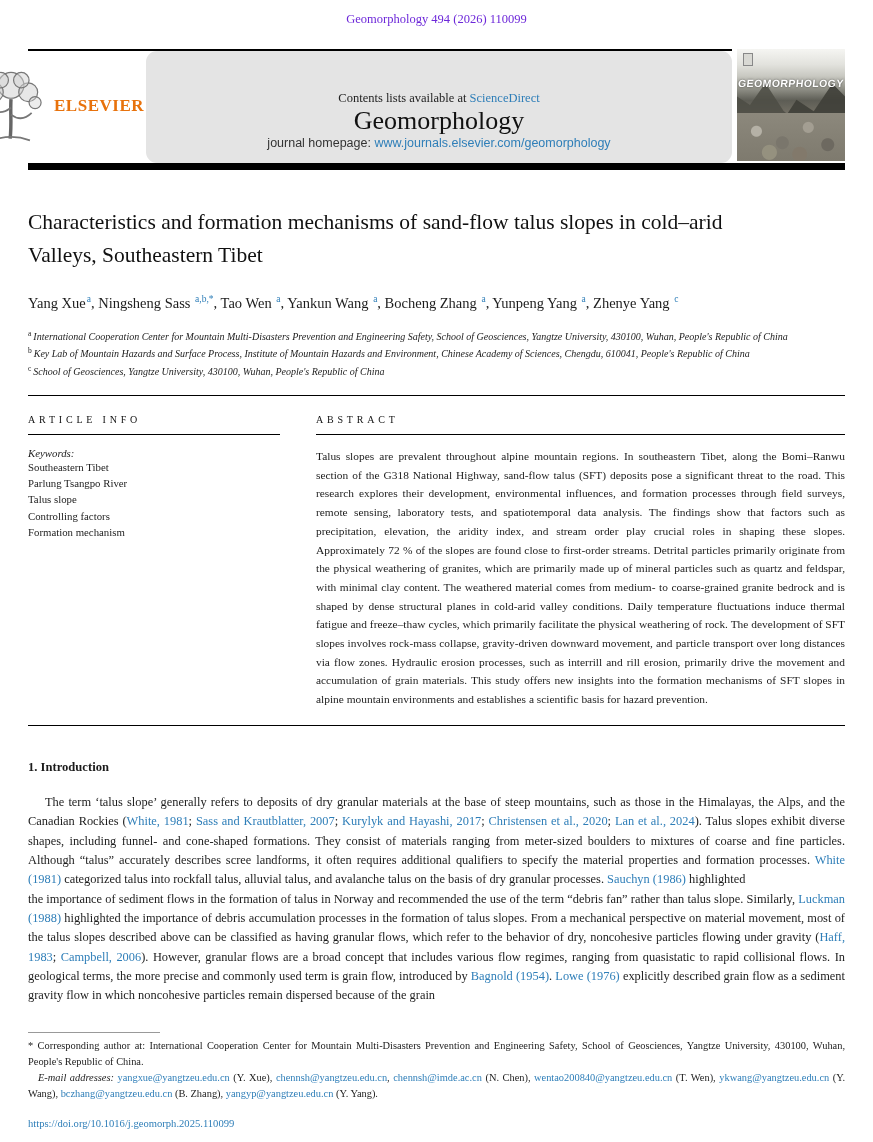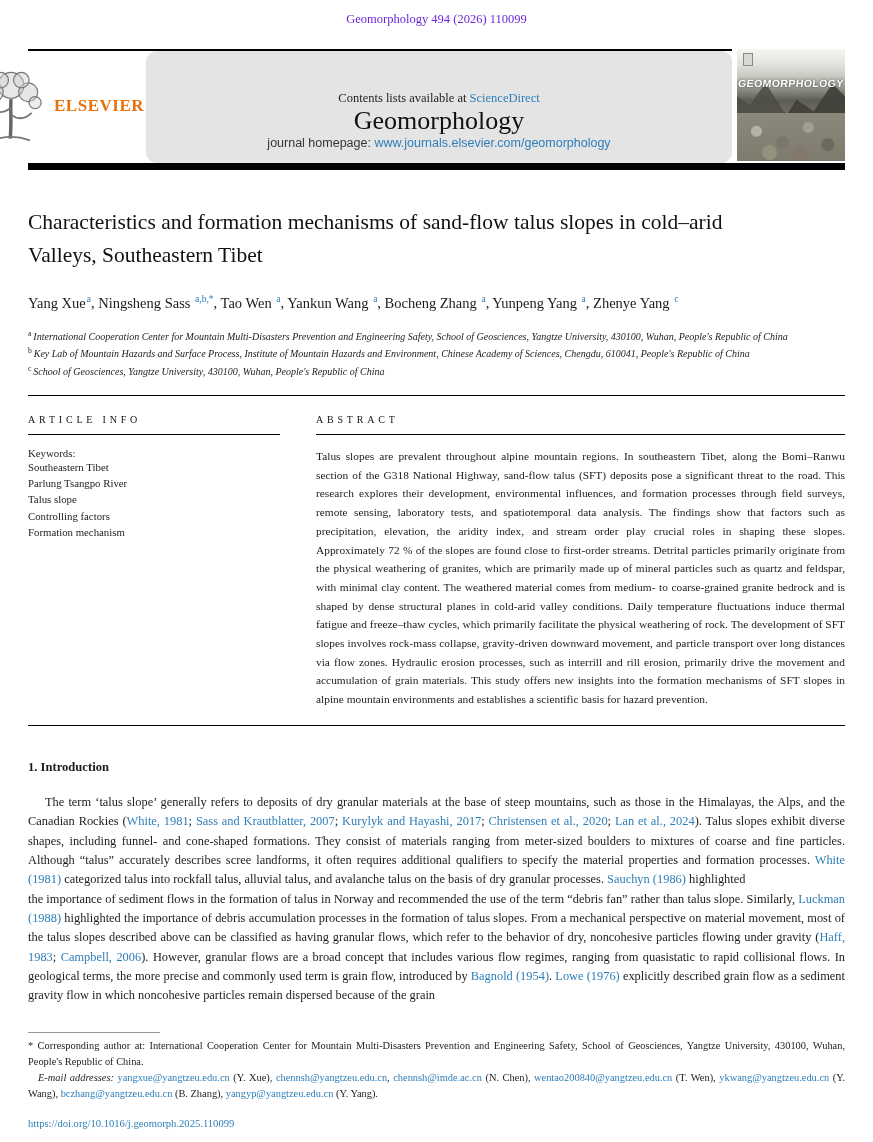--- a/index.html
+++ b/index.html
@@ -55,21 +55,21 @@
   .affils { margin-top:12px; font-size:10px; line-height:1.6; color:#222; max-width:810px;font-family:Liberation Serif, serif; }
   .affils .row { font-style:italic; }
   .affils sup { font-size:7.5px; font-style:normal; margin-right:2px; }
 
   .rule-full { border:none; border-top:1.2px solid #000; margin-top:15px; }
 
   
   .info-grid { display:grid; grid-template-columns:252px 1fr; column-gap:36px; margin-top:0; }
   .col-heading { font-size:10px; letter-spacing:.38em; color:#111; padding-top:18px; }
   .heading-rule { border:none; border-top:1.2px solid #000; margin:9px 0 12px; }
-  .kw-label { font-size:10.8px; }
+  .kw-label { font-size:10.8px; font-style:italic; }
   .kw-item { font-size:10.8px; line-height:1.5; }
   .abstract-text { font-size:11.4px; line-height:1.64; text-align:justify; color:#1c1c1c; }
   .section-bottom-rule { border:none; border-top:1.2px solid #000; margin-top:16px; }
 
   
   .body-grid { display:grid; grid-template-columns:1fr; column-gap:24px; margin-top:34px; }
   .sec-heading { font-size:12.6px; font-weight:bold; margin-bottom:18px; }
   .body-par { font-size:12.4px; line-height:1.56; text-align:justify; }
   .indent-first { text-indent:17px; }
 

